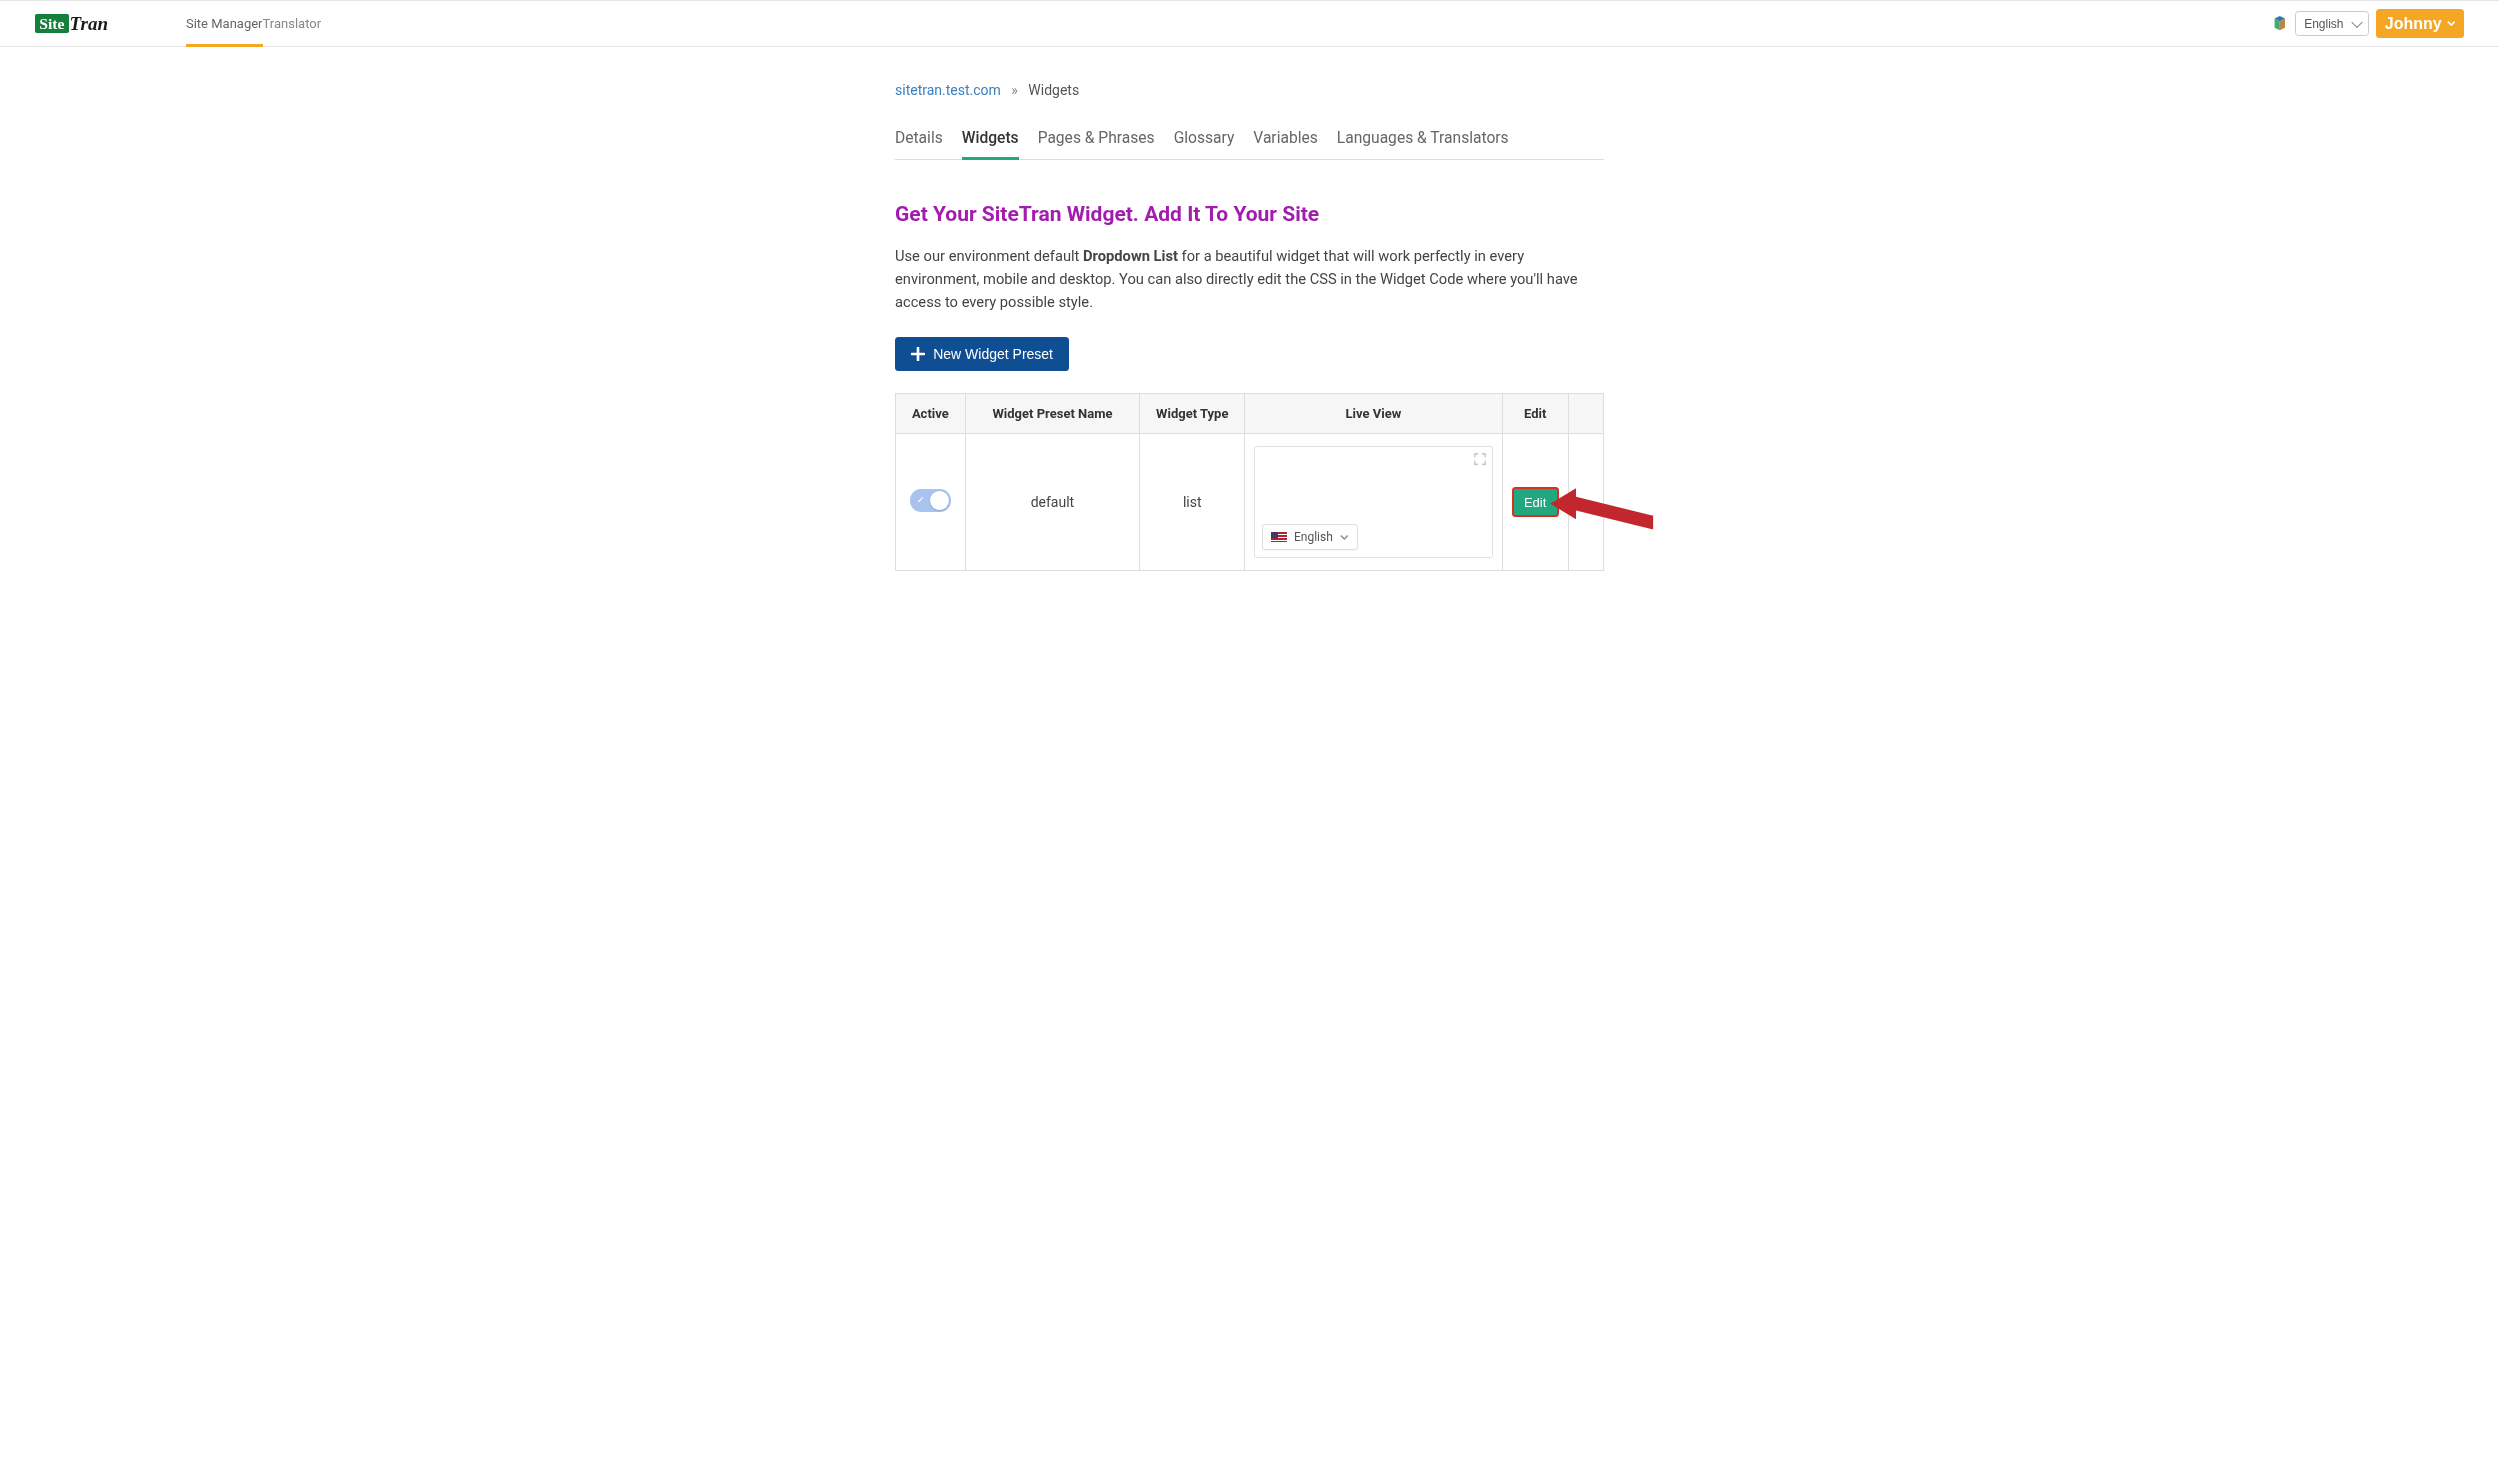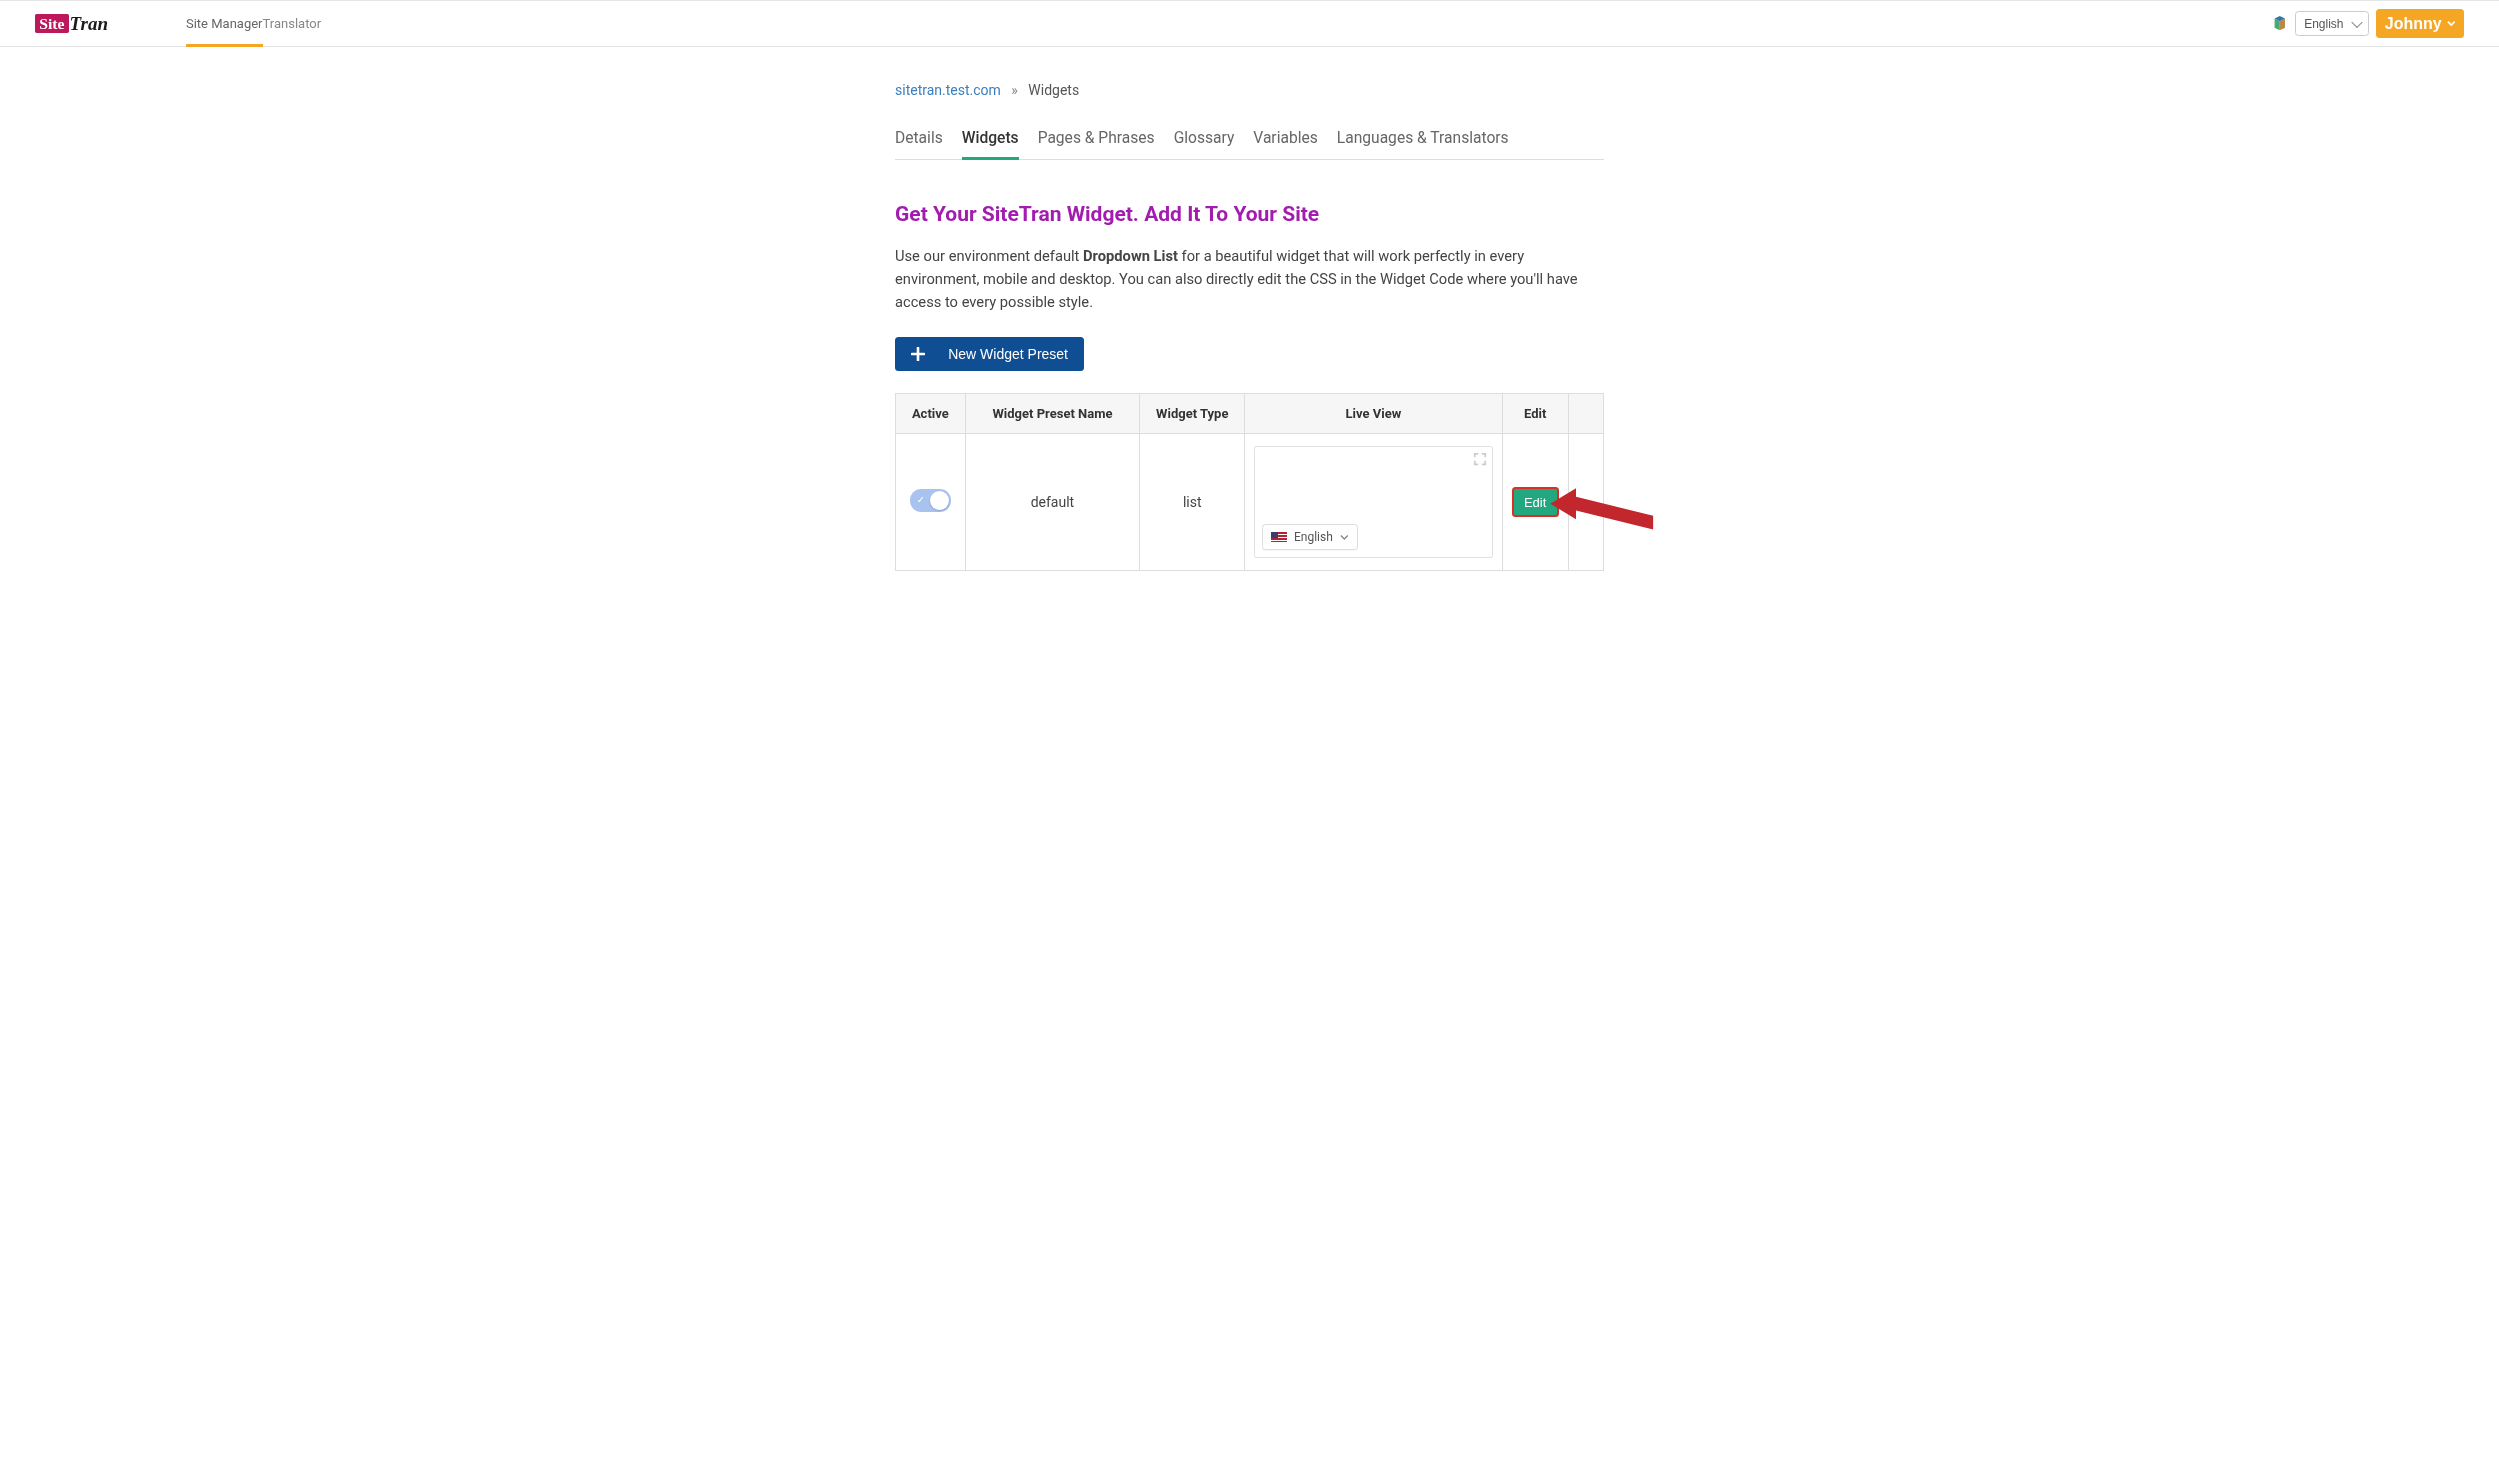--- a/index.html
+++ b/index.html
@@ -1,21 +1,21 @@
 <!DOCTYPE html>
 <html style="font-size:14px"><head>
 <meta charset="utf-8">
 <style>
 * { margin: 0; padding: 0; box-sizing: border-box; }
 body { font-family: -apple-system, BlinkMacSystemFont, "Segoe UI", Roboto, Helvetica, Arial, sans-serif; background: #fff; color: #333; font-size: 12px; }
 
 
 .topnav { display: flex; align-items: center; height: 47px; border-top: 0.9px solid #e5e5e5; border-bottom: 0.9px solid #e5e5e5; padding: 0 35px; }
 .logo { display: flex; align-items: center; font-size: 19px; font-weight: 500; margin-right: 78px; }
-.logo-box { background: #be185d; color: #fff; padding: 0.9px 4.3px; font-weight: 700; font-family: Georgia, serif; font-style: normal; border-radius: 1.7px; margin-right: 0.9px; font-size: 15.6px; }
+.logo-box { background: #15803d; color: #fff; padding: 0.9px 4.3px; font-weight: 700; font-family: Georgia, serif; font-style: normal; border-radius: 1.7px; margin-right: 0.9px; font-size: 15.6px; }
 .logo-rest { font-style: italic; font-family: Georgia, 'Times New Roman', serif; font-weight: 600; color: #1a1a1a; }
 .nav-links { display: flex; align-items: center; height: 100%; }
 .nav-link { color: #888; font-size: 13px; text-decoration: none; cursor: pointer; height: 100%; display: flex; align-items: center; position: relative; }
 .nav-link.active { color: #666; }
 .nav-link.active::after { content: ""; position: absolute; left: 0; right: 0; bottom: -0.9px; height: 2.6px; background: #f5a623; }
 .topnav-right { margin-left: auto; display: flex; align-items: center; gap: 7px; }
 .books-icon { width: 15.6px; height: 15.6px; }
 .lang-select { border: 0.9px solid #ccc; border-radius: 3.5px; padding: 4.3px 24px 4.3px 8.6px; font-size: 12px; color: #555; background: #fff; appearance: none; position: relative; }
 .lang-select-wrap { position: relative; display: inline-block; }
 .lang-select-wrap::after { content: ""; position: absolute; right: 8.6px; top: 50%; width: 7px; height: 7px; border-right: 1.7px solid #888; border-bottom: 1.7px solid #888; transform: translateY(-70%) rotate(45deg); pointer-events: none; }
@@ -34,21 +34,21 @@
 .subtab { color: #666; font-size: 15.6px; padding-bottom: 12px; cursor: pointer; position: relative; }
 .subtab.active { color: #333; font-weight: 500; }
 .subtab.active::after { content: ""; position: absolute; left: 0; right: 0; bottom: -0.9px; height: 2.6px; background: #22a87f; }
 
 
 .page-title { font-size: 21px; font-weight: 700; color: #a21caf; margin-bottom: 19px; }
 .page-desc { font-size: 14.7px; line-height: 1.55; color: #444; margin-bottom: 24px; }
 .page-desc strong { font-weight: 700; }
 
 
-.new-preset-btn { background: #0f4e92; color: #fff; border: none; border-radius: 3.5px; padding: 8.6px 15.6px; font-size: 14px; font-weight: 500; cursor: pointer; display: inline-flex; align-items: center; gap: 22px; margin-bottom: 22.5px; }
+.new-preset-btn { background: #0f4e92; color: #fff; border: none; border-radius: 3.5px; padding: 8.6px 15.6px; font-size: 14px; font-weight: 500; cursor: pointer; display: inline-flex; align-items: center; gap: 7px; margin-bottom: 22.5px; }
 .plus-icon { display: inline-flex; align-items: center; justify-content: center; width: 15.6px; height: 15.6px; }
 .plus-icon svg { stroke: #fff; }
 
 
 .preset-table { width: 100%; border-collapse: collapse; border: 0.9px solid #ddd; }
 .preset-table th { background: #f6f6f6; border: 0.9px solid #ddd; padding: 12px 8.6px; font-size: 13px; font-weight: 700; color: #333; text-align: center; }
 .preset-table td { border: 0.9px solid #ddd; padding: 12px 8.6px; text-align: center; vertical-align: middle; font-size: 14px; color: #444; }
 .preset-table td:last-child, .preset-table th:last-child { border-right: 0.9px solid #ddd; }
 .preset-table .col-rest { width: 35px; }
 

